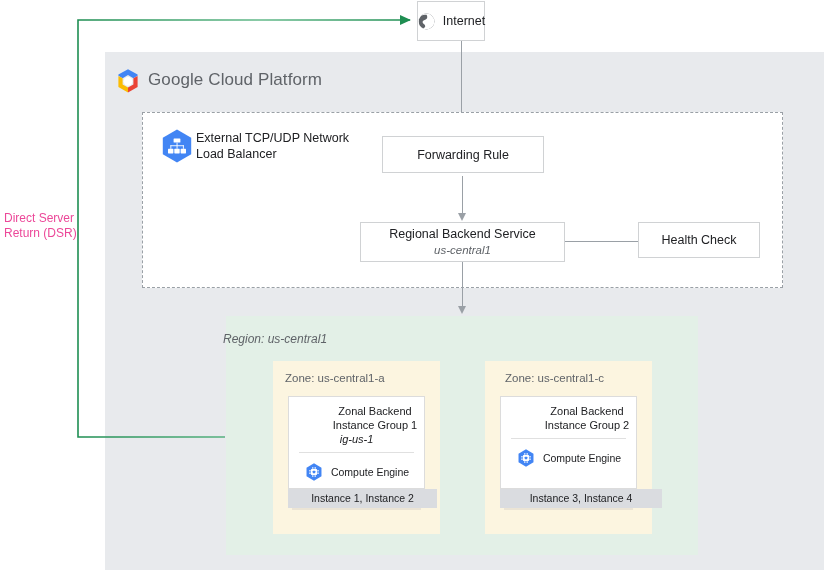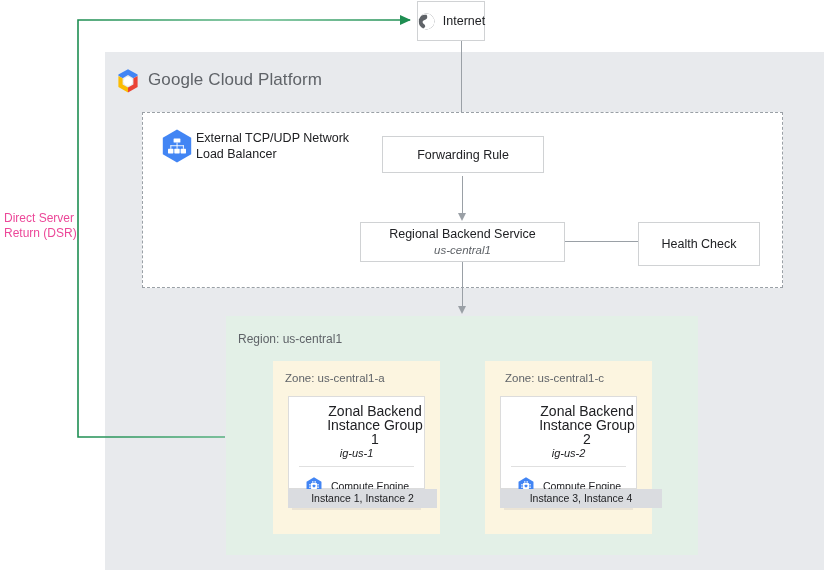--- a/index.html
+++ b/index.html
@@ -83,35 +83,35 @@
     background: #e3f0e7;
   }
   .zone-box {
     position: absolute;
     background: #fcf5e0;
   }
   #zone-a { left: 273px; top: 361px; width: 167px; height: 173px; }
   #zone-c { left: 485px; top: 361px; width: 167px; height: 173px; }
 
   .zone-label { position: absolute; font-size: 11.5px; color: #5f6368; }
-  #region-label { position: absolute; left: 238px; top: 332px; font-size: 12px; color: #5f6368; }
+  #region-label { position: absolute; left: 223px; top: 332px; font-size: 12px; color: #5f6368; font-style: italic; }
 
   
   .ig-card {
     position: absolute;
     background: #ffffff;
     border: 1px solid #dcdcdc;
     box-sizing: border-box;
   }
   #ig-card-1 { left: 288px; top: 396px; width: 137px; height: 93px; }
   #ig-card-2 { left: 500px; top: 396px; width: 137px; height: 93px; }
 
   .ig-title {
     text-align: center;
-    font-size: 14px;
+    font-size: 11px;
     color: #202124;
     line-height: 14px;
     padding-top: 7px;
     padding-left: 37px;
   }
   .ig-sub {
     text-align: center;
     font-size: 11px;
     font-style: italic;
     color: #202124;
@@ -234,21 +234,21 @@
   <div class="vline" style="left:462px; top:176px; height:38px;"></div>
   <div class="arrowdown" style="left:458px; top:213px;"></div>
 
   <div class="wbox" id="backend-service-box" style="left:360px; top:222px; width:205px; height:40px;">
     <span>Regional Backend Service</span>
     <span class="ital" style="font-size:11.5px;font-style:italic;">us-central1</span>
   </div>
 
   <div class="hline" style="left:565px; top:241px; width:74px;"></div>
 
-  <div class="wbox" id="health-check-box" style="left:638px; top:222px; width:122px; height:44px;">
+  <div class="wbox" id="health-check-box" style="left:638px; top:222px; width:122px; height:36px;">
     <span>Health Check</span>
   </div>
 
   <div class="vline" style="left:462px; top:262px; height:46px;"></div>
   <div class="arrowdown" style="left:458px; top:306px;"></div>
 
   <div id="region-box"></div>
   <div id="region-label">Region: us-central1</div>
 
   <div class="zone-box" id="zone-a"></div>
@@ -290,21 +290,20 @@
   <div class="ig-shadow" id="ig-shadow-1"></div>
 
   <div class="zone-box" id="zone-c"></div>
   <div class="zone-label" style="left:490px; top:372px;margin-left:15px;">Zone: us-central1-c</div>
 
   <div class="ig-card" id="ig-card-2">
     <div class="ig-title">
       <span>Zonal Backend</span><br>
       <span>Instance Group 2</span>
     </div>
-    <div class="ig-sub">ig-us-2</div>
     <div class="ig-divider"></div>
     <div class="ig-engine">
       <span class="hex">
         <svg width="20" height="20" viewBox="0 0 38 38">
           <path d="M19 2.5 L33.2 10.7 L33.2 27.3 L19 35.5 L4.8 27.3 L4.8 10.7 Z" fill="#4285f4"></path>
           <g fill="#ffffff">
             <rect x="13.2" y="13.2" width="11.6" height="11.6" rx="1.4"></rect>
             <rect x="16.6" y="16.6" width="4.8" height="4.8" rx="0.8" fill="#4285f4"></rect>
             <rect x="15.6" y="9.6" width="1.3" height="3.4"></rect>
             <rect x="18.4" y="9.6" width="1.3" height="3.4"></rect>

